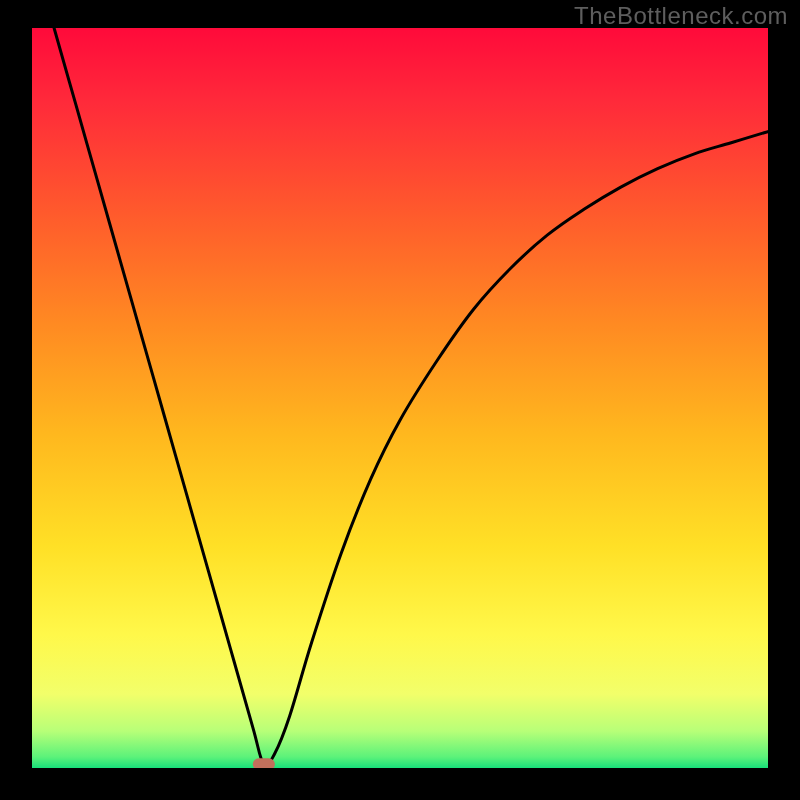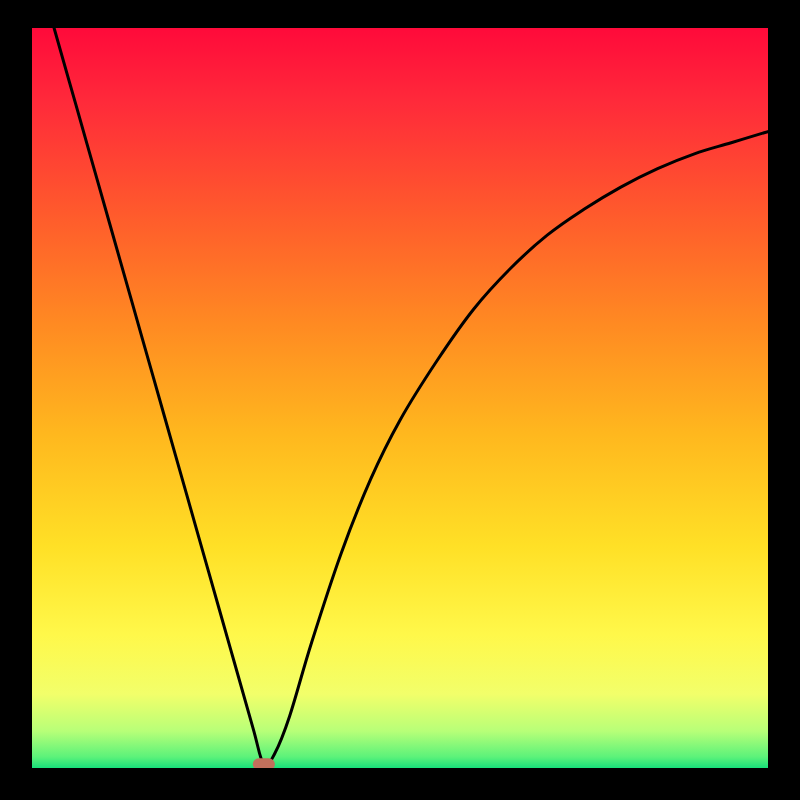--- a/index.html
+++ b/index.html
@@ -35,20 +35,21 @@
     top: 28px;
     width: 736px;
     height: 740px;
   }
   svg { display: block; }
 </style>
 </head>
 <body>
 
 <div class="frame">
+  <div class="watermark">TheBottleneck.com</div>
   <div class="plot-wrap">
     <svg id="plot" width="736" height="740" viewBox="0 0 736 740">
         <defs>
           <linearGradient id="bg-grad" x1="0" y1="0" x2="0" y2="1">
             <stop offset="0%" stop-color="#ff0a3a"></stop>
             <stop offset="10%" stop-color="#ff2a3a"></stop>
             <stop offset="25%" stop-color="#ff5a2c"></stop>
             <stop offset="40%" stop-color="#ff8a22"></stop>
             <stop offset="55.00000000000001%" stop-color="#ffb81e"></stop>
             <stop offset="70%" stop-color="#ffe026"></stop>

